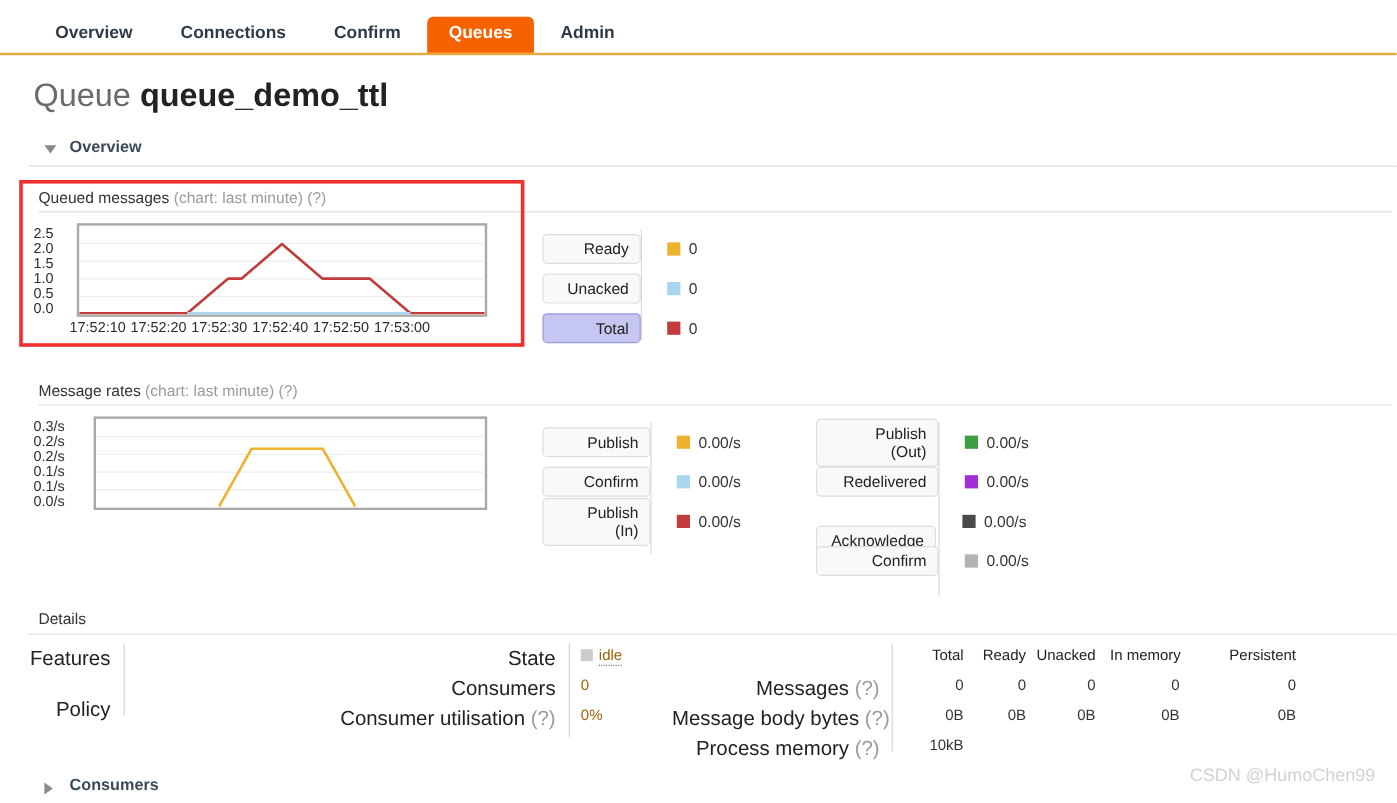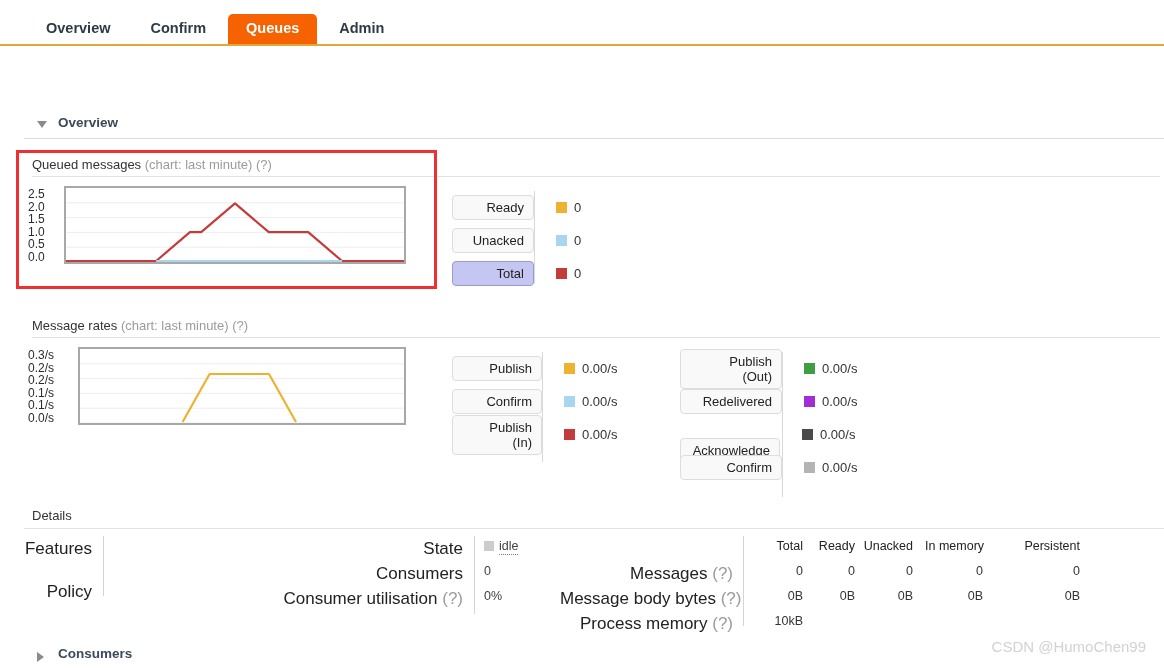--- a/index.html
+++ b/index.html
@@ -184,21 +184,21 @@
     position: absolute;
     font-size: 17px;
     color: #222;
     text-align: right;
     white-space: nowrap;
   }
   .det-label .q { color: #9b9b9b; }
   .det-val {
     position: absolute;
     font-size: 12.5px;
-    color: #404040;
+    color: #a16207;
     white-space: nowrap;
   }
   .det-divider {
     position: absolute;
     width: 1px;
     background: #d4d4d4;
   }
   .dotted {
     border-bottom: 1px dotted #7d7d7d;
     padding-bottom: 1px;
@@ -235,26 +235,31 @@
   }
 </style>
 </head>
 <body>
 
 <div id="page">
 
   <div class="nav">
     <div class="nav-list" id="nav-list">
         <div class="nav-item">Overview</div>
+        <div class="nav-item">Connections</div>
         <div class="nav-item">Confirm</div>
         <div class="nav-item active">Queues</div>
         <div class="nav-item">Admin</div>
       </div>
   </div>
 
+  <div class="page-title">
+    <span>Queue</span>
+    <b>queue_demo_ttl</b>
+  </div>
 
   <div class="section-head" style="top:113px;">
     <span class="tri tri-down"></span>
     <span class="lbl">Overview</span>
   </div>
 
   <div class="panel-label" style="left:32px; top:157px;">
     <span>Queued messages</span>
     <span class="muted">(chart: last minute)</span>
     <span class="muted">(?)</span>
@@ -274,20 +279,21 @@
         <svg width="338" height="74" style="display: block;">
           <line x1="0" x2="338" y1="14.8" y2="14.8" stroke="#ededed" stroke-width="1"></line>
           <line x1="0" x2="338" y1="29.6" y2="29.6" stroke="#ededed" stroke-width="1"></line>
           <line x1="0" x2="338" y1="44.400000000000006" y2="44.400000000000006" stroke="#ededed" stroke-width="1"></line>
           <line x1="0" x2="338" y1="59.2" y2="59.2" stroke="#ededed" stroke-width="1"></line>
           <line x1="0" x2="338" y1="74" y2="74" stroke="#ededed" stroke-width="1"></line>
           <polyline points="0.00,73.00 90.13,73.00 123.93,44.20 135.20,44.20 169.00,15.40 202.80,44.20 242.23,44.20 276.03,73.00 338.00,73.00" fill="none" stroke="#c33c3c" stroke-width="2.2" stroke-linejoin="round"></polyline>
           <polyline points="90.13,73.00 276.03,73.00" fill="none" stroke="#a8d5f0" stroke-width="2.2" stroke-linejoin="round"></polyline>
         </svg>
       </div>
+    <div class="xaxis" id="qm-xaxis" style="left:30px; top:80px;"><span style="margin-right: 4px;">17:52:10</span><span style="margin-right: 4px;">17:52:20</span><span style="margin-right: 4px;">17:52:30</span><span style="margin-right: 4px;">17:52:40</span><span style="margin-right: 4px;">17:52:50</span><span style="margin-right: 4px;">17:53:00</span></div>
   </div>
 
   <div class="legend-group" style="left:452px; top:191px;">
     <div class="legend-sep" style="left:82px; top:0px; height:93px;"></div>
     <div id="qm-legend">
         <div class="legend-row" style="height: 33px;">
           <div class="legend-btn" style="width: 82px;">Ready</div>
           <div class="legend-val" style="margin-left: 22px;">
             <span class="swatch" style="background: rgb(237, 179, 48);"></span>
             <span>0</span>

